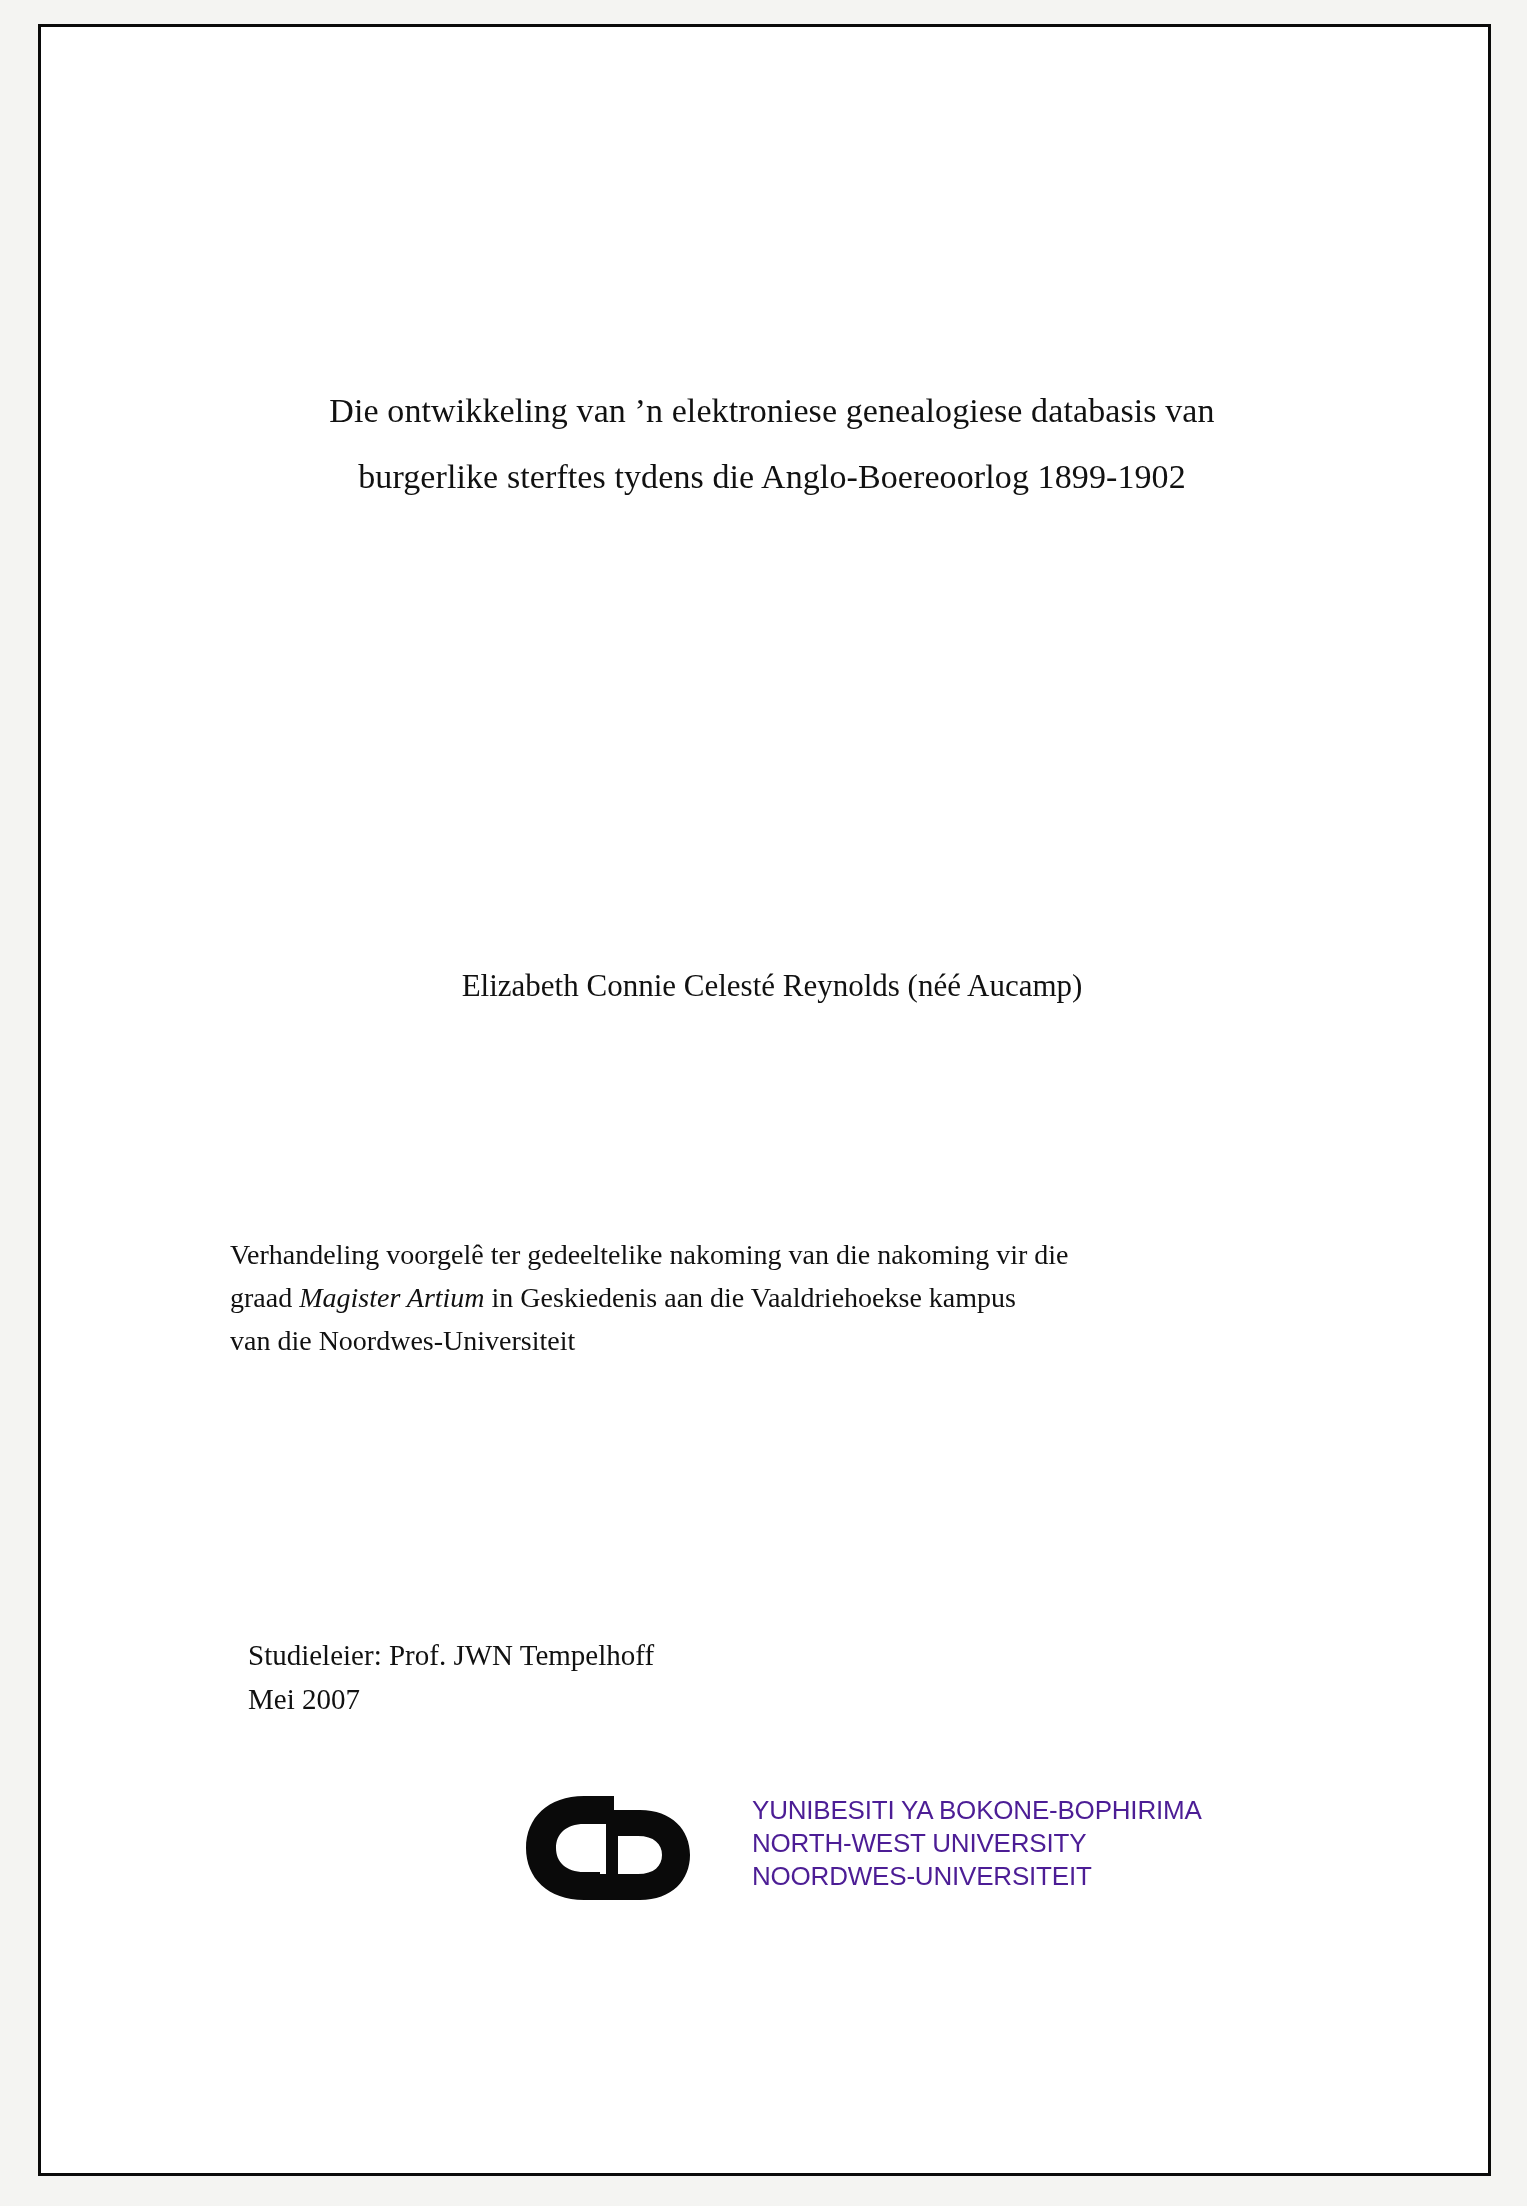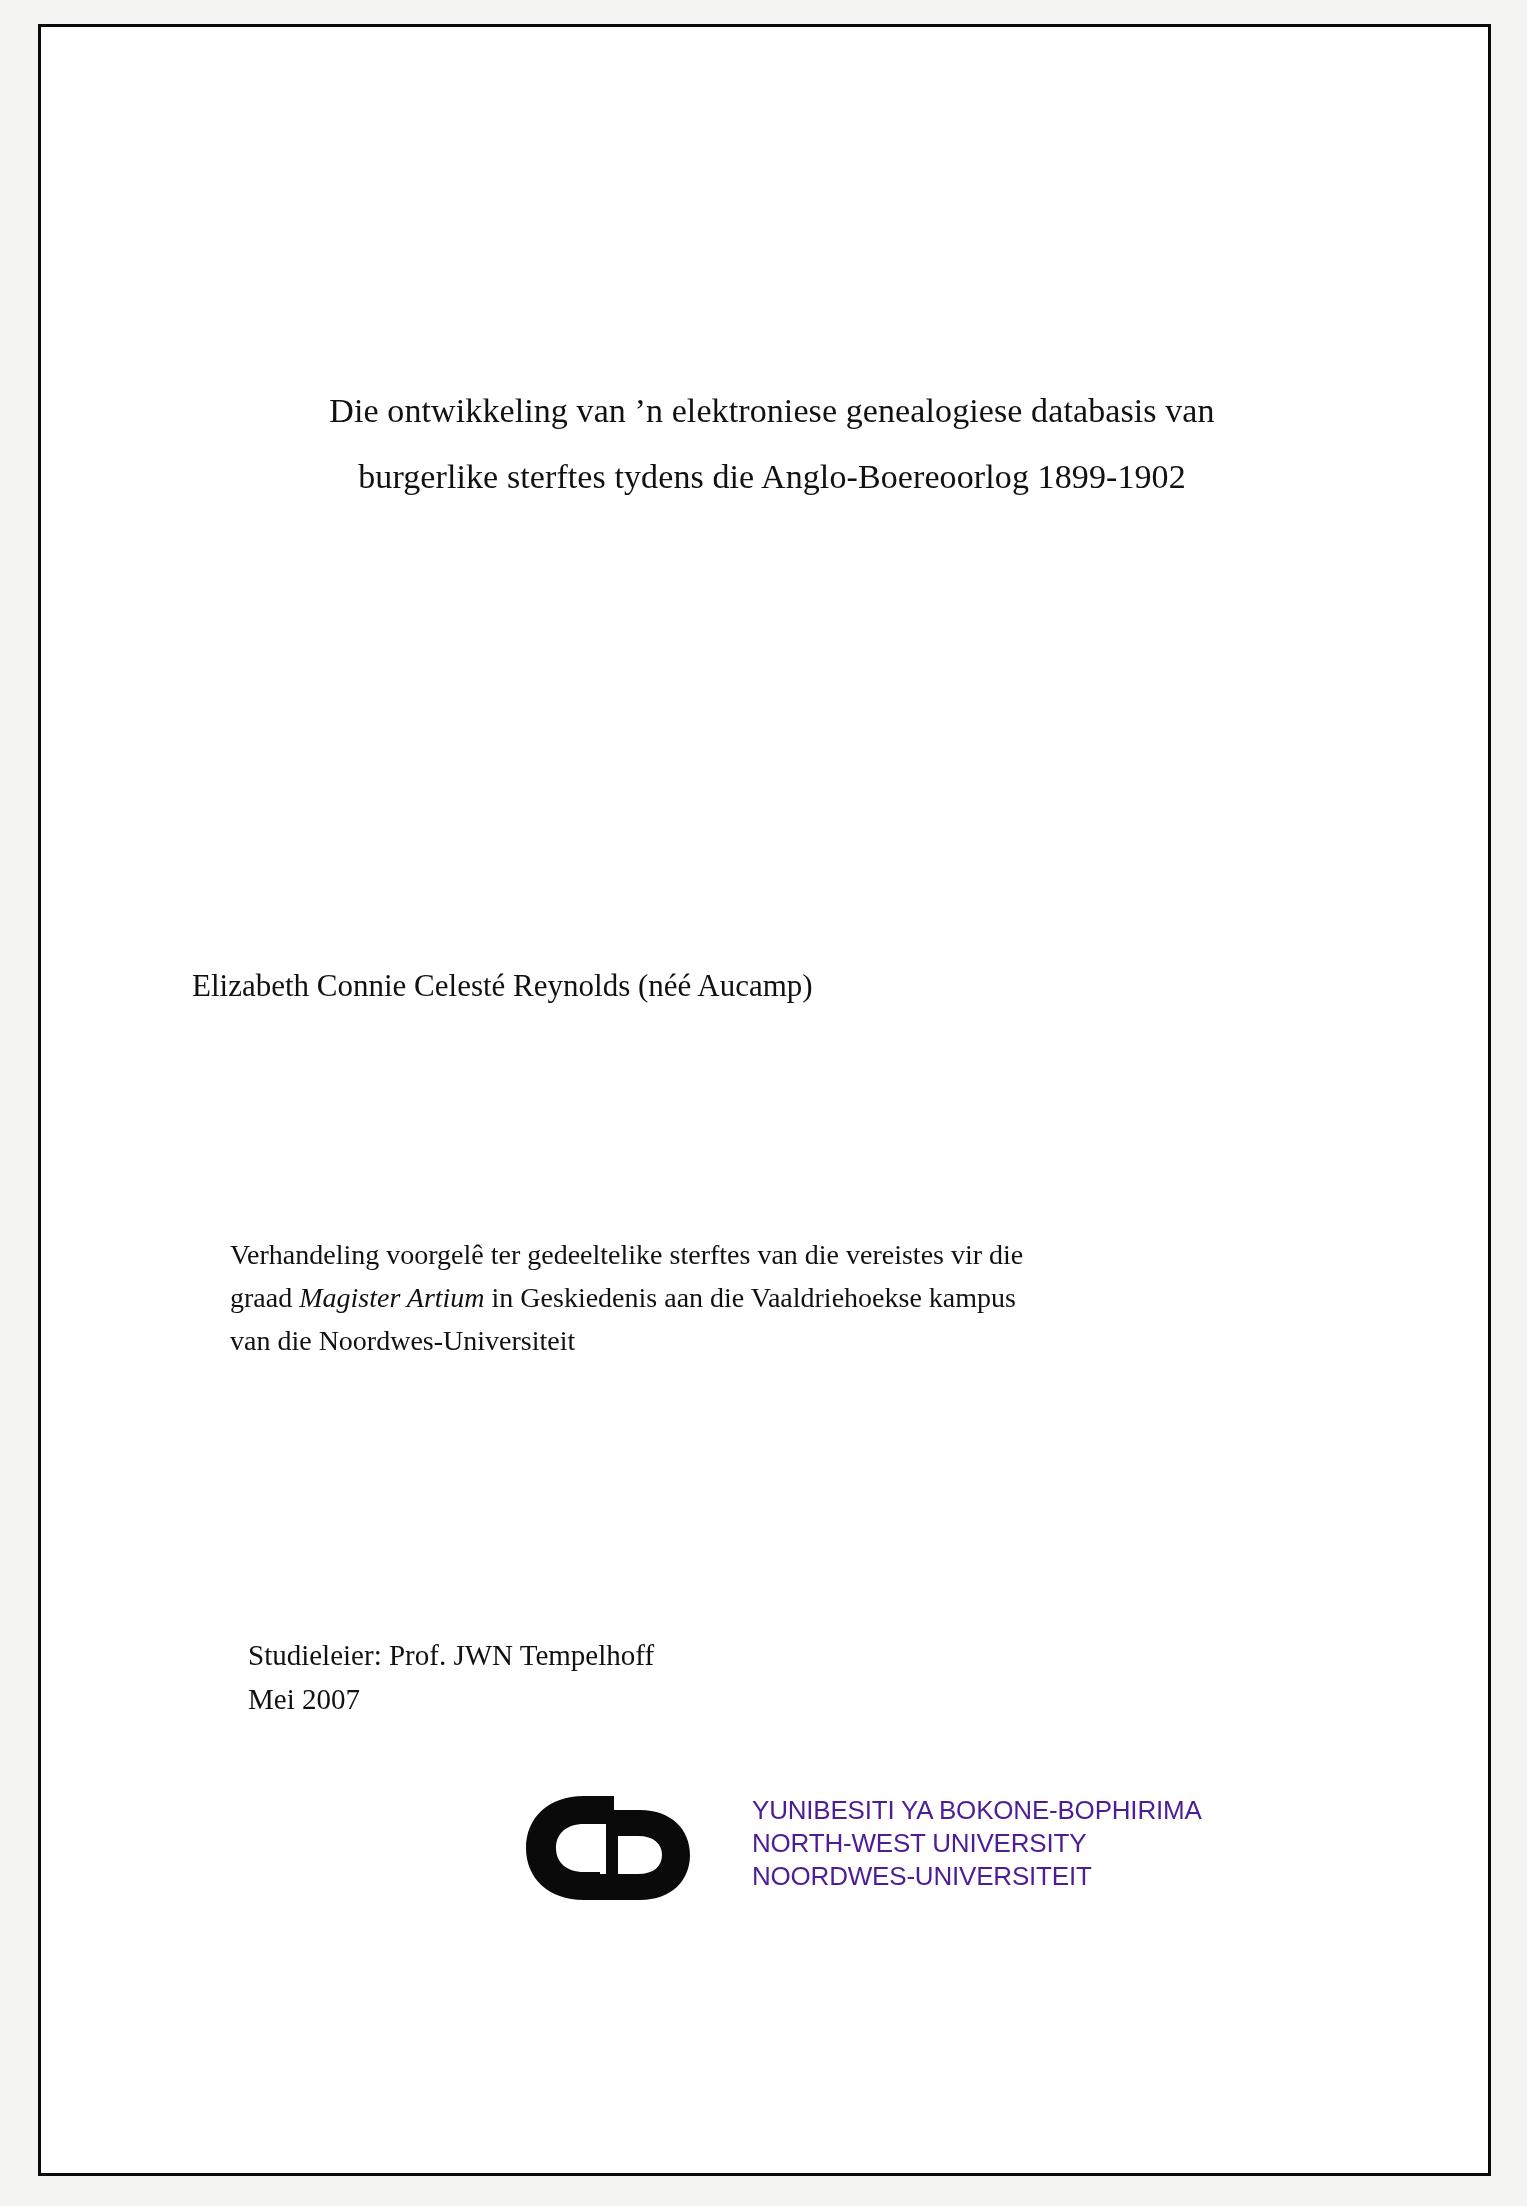--- a/index.html
+++ b/index.html
@@ -74,21 +74,21 @@
     width: 1160px;
     text-align: center;
     font-size: 26px;
   }
 
   .author {
     position: absolute;
     top: 940px;
     left: 0;
     width: 1160px;
-    text-align: left;
+    text-align: center;
     font-size: 31px;
   }
 
   .statement {
     position: absolute;
     top: 1205px;
     left: 38px;
     width: 1090px;
     font-size: 28px;
     line-height: 43px;
@@ -152,21 +152,21 @@
 
       <div class="title-block">
         <div class="title-line">Die ontwikkeling van ’n elektroniese genealogiese databasis van</div>
         <div class="title-line">burgerlike sterftes tydens die Anglo-Boereoorlog 1899-1902</div>
       </div>
 
 
       <div class="author">Elizabeth Connie Celesté Reynolds (néé Aucamp)</div>
 
       <div class="statement">
-        <div class="just">Verhandeling voorgelê ter gedeeltelike sterftes van die vereistes vir die</div>
+        <div class="just">Verhandeling voorgelê ter gedeeltelike nakoming van die nakoming vir die</div>
         <div class="l2"><span>graad </span><i>Magister Artium</i><span> in Geskiedenis aan die Vaaldriehoekse kampus</span></div>
         <div class="l3">van die Noordwes-Universiteit</div>
       </div>
 
       <div class="supervisor">
         <div>Studieleier: Prof. JWN Tempelhoff</div>
         <div>Mei 2007</div>
       </div>
 
       <div class="logo-block">

